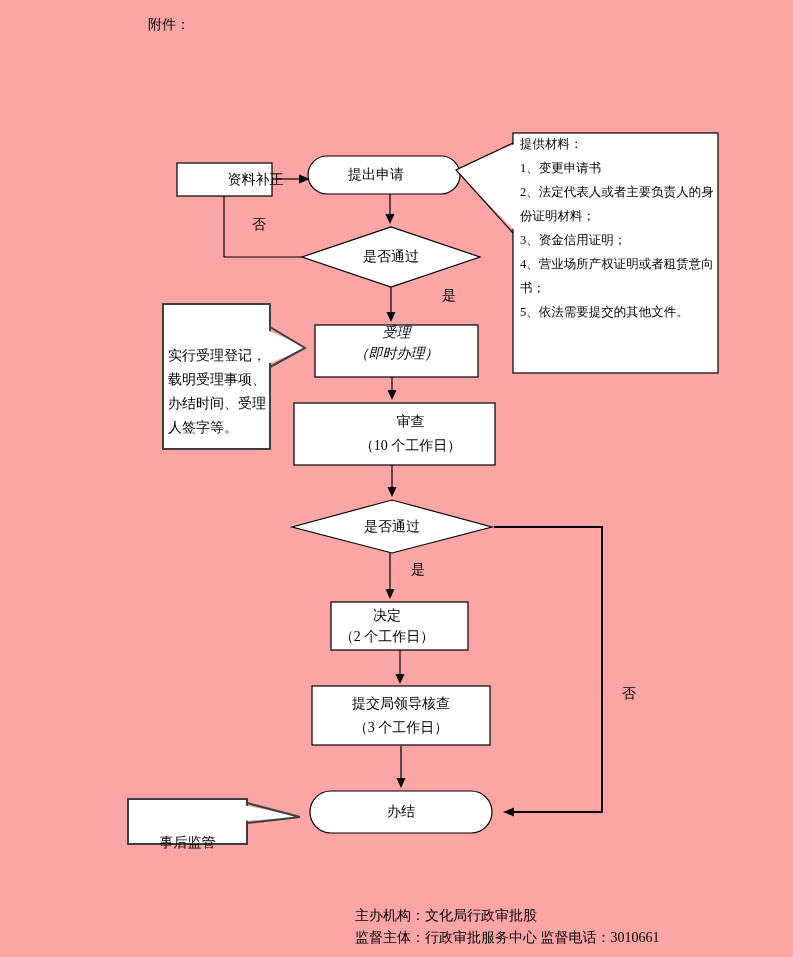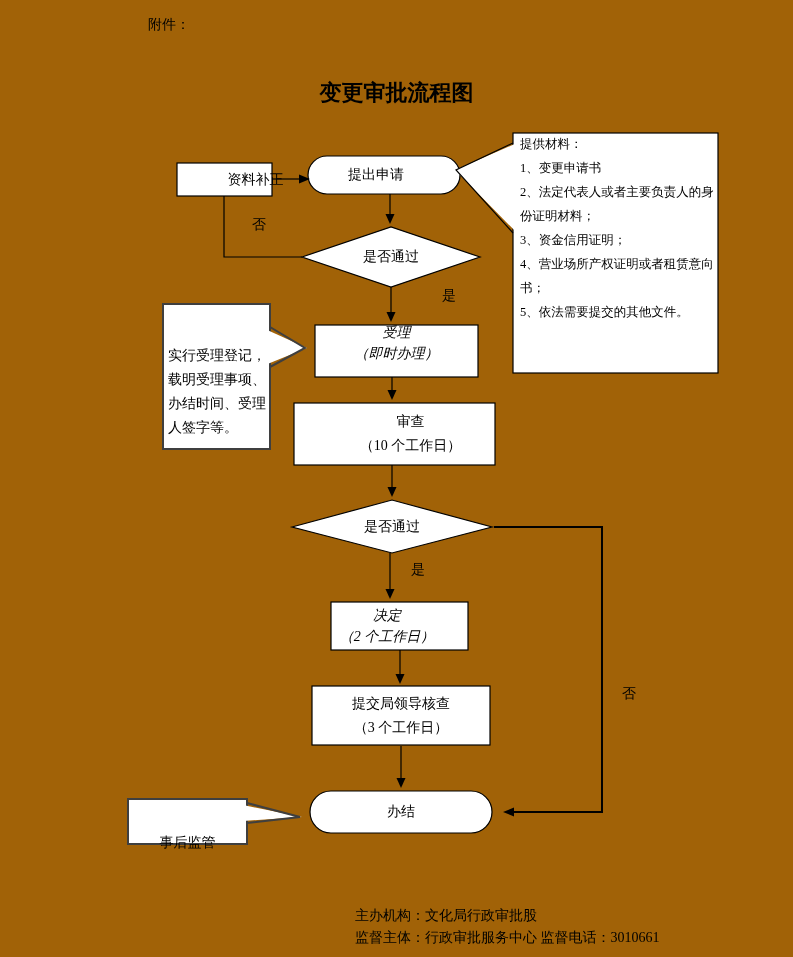--- a/index.html
+++ b/index.html
@@ -1,17 +1,17 @@
 <!DOCTYPE html>
 <html><head>
 <meta charset="utf-8">
 <style>
   html,body{margin:0;padding:0;background:#fff;}
   .canvas{
-    position:relative;width:793px;height:957px;background:#a16207;
+    position:relative;width:793px;height:957px;background:#fca5a5;
     font-family:"Liberation Serif","DejaVu Serif",serif;color:#000;
     overflow:hidden;
   }
   .layer{position:absolute;left:0;top:0;width:793px;height:957px;}
   .t{position:absolute;white-space:pre-line;font-size:14px;line-height:20px;}
   .lbl{
     position:absolute;display:flex;align-items:center;justify-content:center;
     text-align:center;font-size:14px;line-height:22px;white-space:pre-line;
   }
   .title{left:0;top:39px;width:793px;text-align:center;font-size:23px;font-weight:bold;line-height:28px;white-space:nowrap;}
@@ -72,31 +72,30 @@
       <polygon points="392,400 387.5,390 396.5,390"></polygon>
       <polygon points="392,497 387.5,487 396.5,487"></polygon>
       <polygon points="390,599 385.5,589 394.5,589"></polygon>
       <polygon points="400,684 395.5,674 404.5,674"></polygon>
       <polygon points="401,788 396.5,778 405.5,778"></polygon>
       <polygon points="503,812 514,807.5 514,816.5"></polygon>
     </g>
   </svg>
 
   <div class="t" style="left:148px;top:15px;">附件：</div>
-  <div class="t title title2">变更审批流程图</div>
 
   <div class="lbl" style="left:177px;top:163px;width:95px;height:33px;margin-left:31px;">资料补正</div>
   <div class="lbl" style="left:300px;top:156px;width:152px;height:38px;">提出申请</div>
   <div class="lbl" style="left:302px;top:227px;width:178px;height:60px;">是否通过</div>
   <div class="lbl" style="left:315px;top:325px;width:163px;height:36px;line-height:21px;font-style:italic;">受理
 （即时办理）</div>
   <div class="lbl" style="left:294px;top:403px;width:185px;height:62px;line-height:24px;padding-left:24px;">审查
 （10 个工作日）</div>
   <div class="lbl" style="left:292px;top:500px;width:200px;height:53px;">是否通过</div>
-  <div class="lbl" style="left:331px;top:602px;width:112px;height:48px;line-height:21px;font-style:italic;">决定
+  <div class="lbl" style="left:331px;top:602px;width:112px;height:48px;line-height:21px;">决定
 （2 个工作日）</div>
   <div class="lbl" style="left:312px;top:686px;width:178px;height:59px;line-height:24px;">提交局领导核查
 （3 个工作日）</div>
   <div class="lbl" style="left:310px;top:791px;width:182px;height:42px;">办结</div>
   <div class="lbl" style="left:128px;top:820px;width:119px;height:45px;">事后监管</div>
 
   <div class="note" style="left:513px;top:125px;width:205px;height:240px;padding:7px 4px 0 7px;box-sizing:border-box;">提供材料：
 1、变更申请书
 2、法定代表人或者主要负责人的身份证明材料；
 3、资金信用证明；

